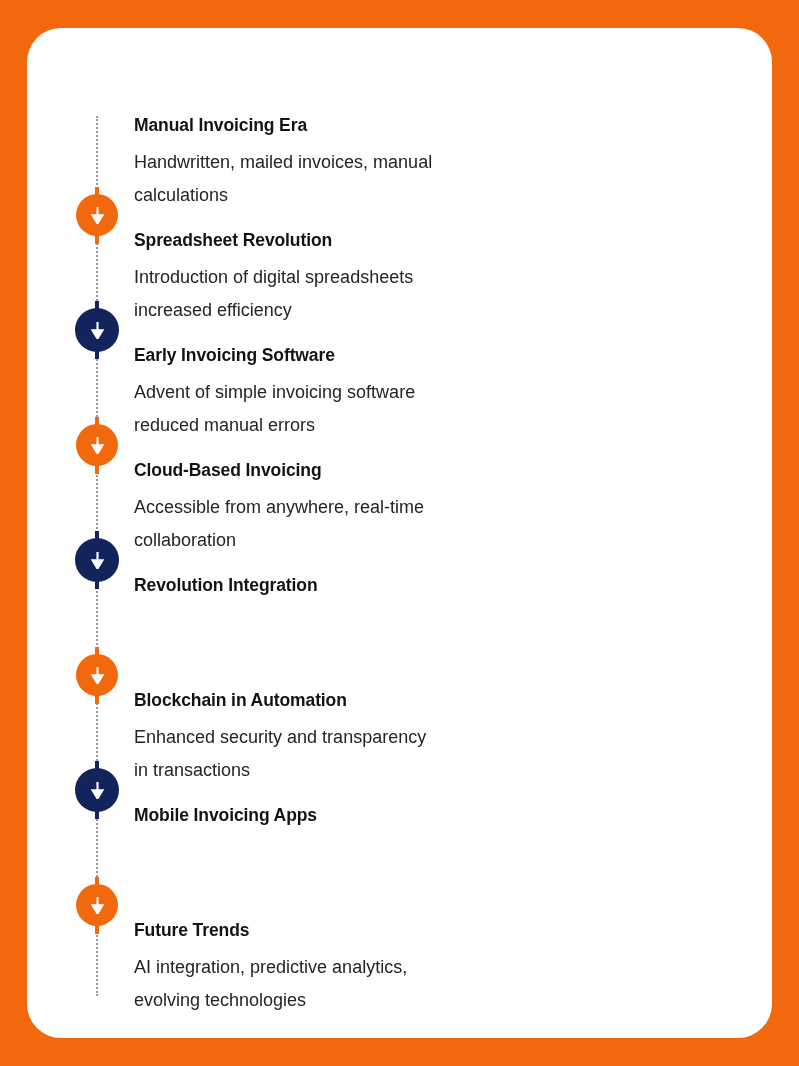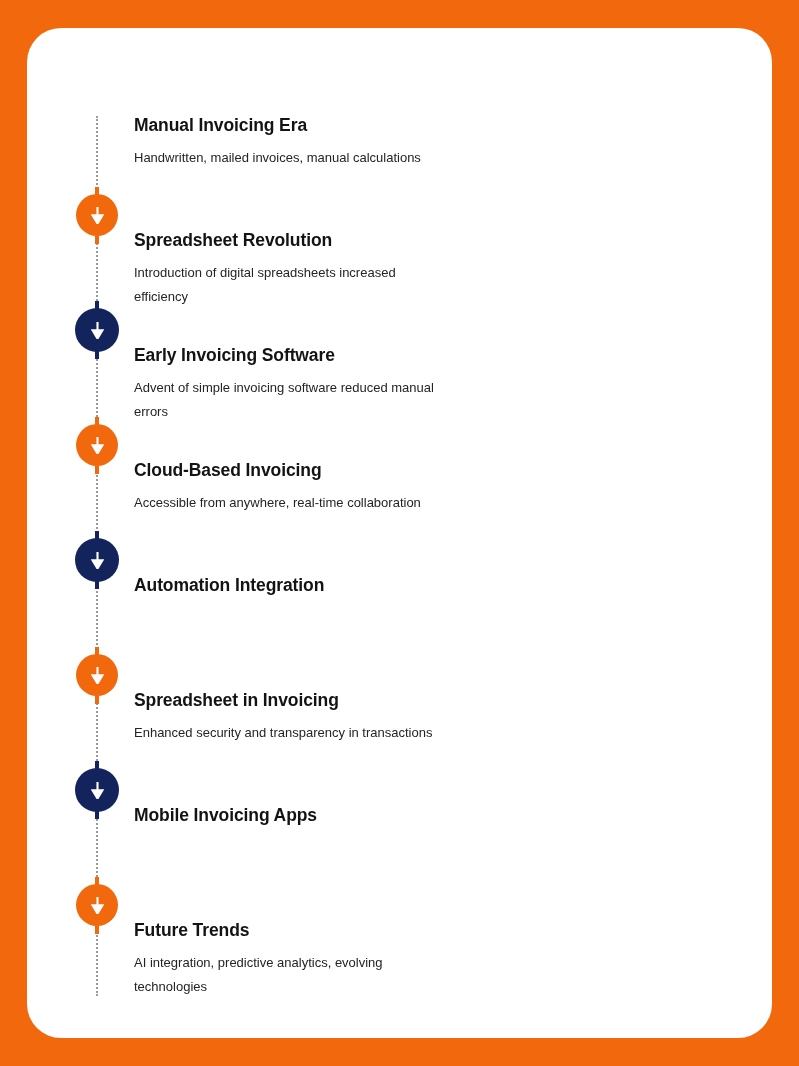--- a/index.html
+++ b/index.html
@@ -93,21 +93,21 @@
     margin: 0;
     font-size: 17.5px;
     font-weight: bold;
     color: #131313;
     line-height: 1.22;
     letter-spacing: -0.1px;
   }
 
   .entry-desc {
     margin: 10px 0 0 0;
-    font-size: 13px;
+    font-size: 18px;
     font-weight: normal;
     color: #242424;
     line-height: 1.84;
     max-width: 300px;
   }
 </style>
 </head>
 <body>
 
 <div class="page">
@@ -187,25 +187,25 @@
         <h3 class="entry-title">Early Invoicing Software</h3>
         <p class="entry-desc">Advent of simple invoicing software reduced manual errors</p>
       </div>
 
       <div class="entry" style="top:432px;">
         <h3 class="entry-title">Cloud-Based Invoicing</h3>
         <p class="entry-desc">Accessible from anywhere, real-time collaboration</p>
       </div>
 
       <div class="entry" style="top:547px;">
-        <h3 class="entry-title">Automation Integration</h3>
+        <h3 class="entry-title">Revolution Integration</h3>
       </div>
 
       <div class="entry" style="top:662px;">
-        <h3 class="entry-title">Spreadsheet in Invoicing</h3>
+        <h3 class="entry-title">Blockchain in Automation</h3>
         <p class="entry-desc">Enhanced security and transparency in transactions</p>
       </div>
 
       <div class="entry" style="top:777px;">
         <h3 class="entry-title">Mobile Invoicing Apps</h3>
       </div>
 
       <div class="entry" style="top:892px;">
         <h3 class="entry-title">Future Trends</h3>
         <p class="entry-desc">AI integration, predictive analytics, evolving technologies</p>

